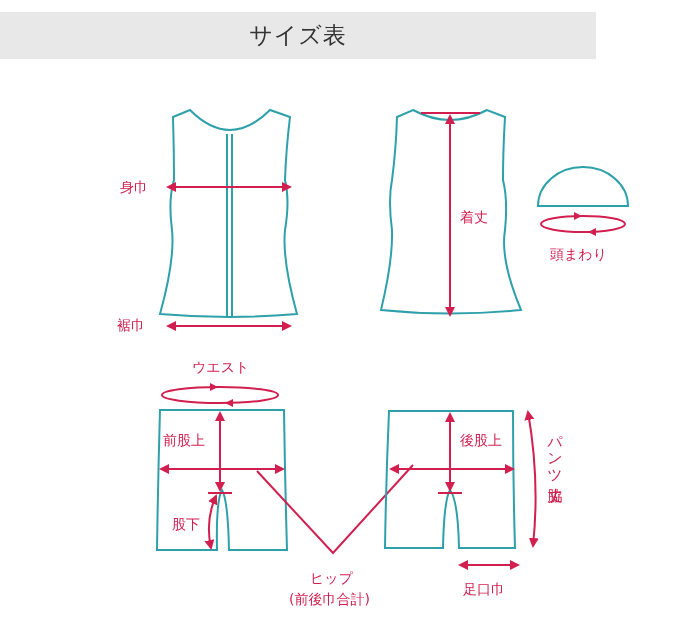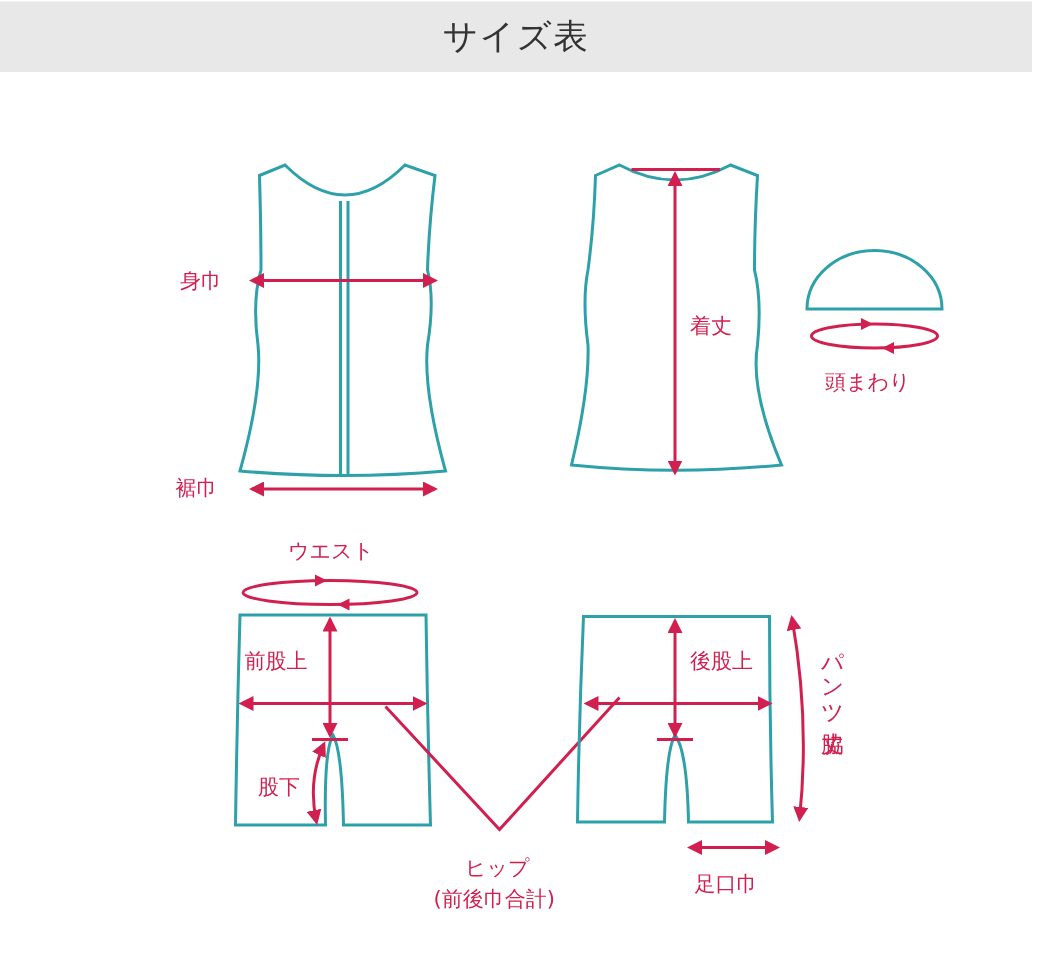--- a/index.html
+++ b/index.html
@@ -1,17 +1,17 @@
 <!DOCTYPE html>
 <html><head>
 <meta charset="utf-8">
 <style>
   html,body{margin:0;padding:0;background:#fff;}
   body{width:700px;height:641px;position:relative;overflow:hidden;font-family:"DejaVu Sans",sans-serif;}
-  .header{position:absolute;left:0;top:1px;width:688px;height:47px;background:#e8e8e8;display:flex;align-items:center;justify-content:center;}
+  .header{position:absolute;left:0;top:12px;width:596px;height:47px;background:#e8e8e8;display:flex;align-items:center;justify-content:center;}
   .header span{font-size:23px;color:#333;letter-spacing:1px;}
   svg{position:absolute;left:0;top:0;}
   .lbl{font-family:"DejaVu Sans",sans-serif;font-size:14px;fill:#d11f4f;}
   .garment{fill:none;stroke:#2ea0aa;stroke-width:2;}
   .meas{stroke:#d11f4f;stroke-width:2;fill:none;}
   .arrow{fill:#d11f4f;}
 </style>
 </head>
 <body>
 

